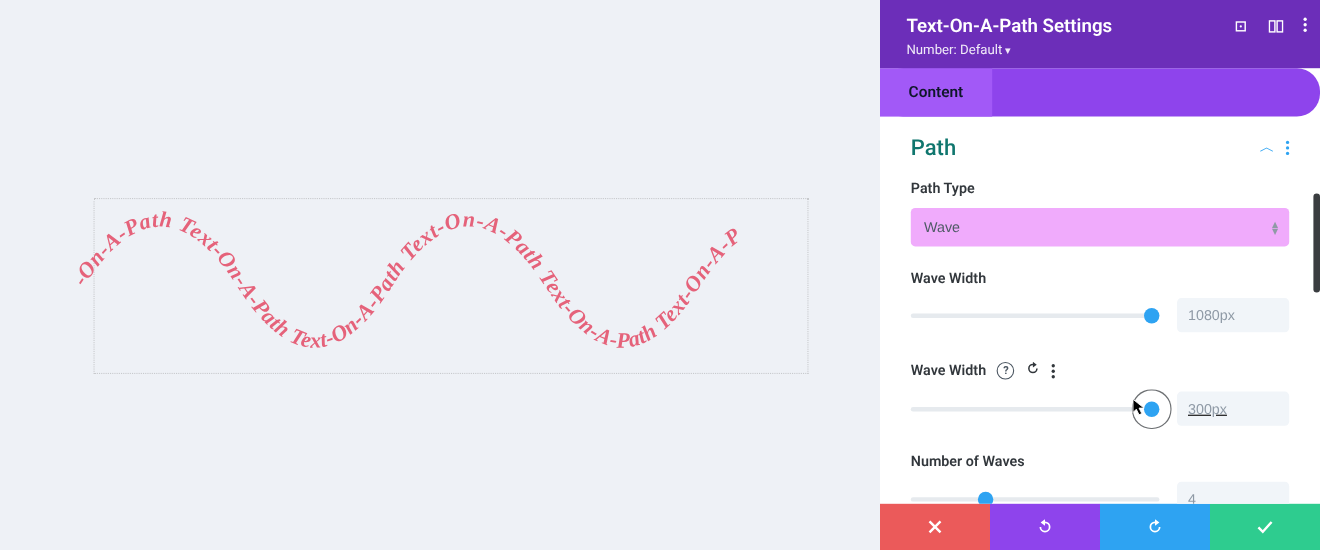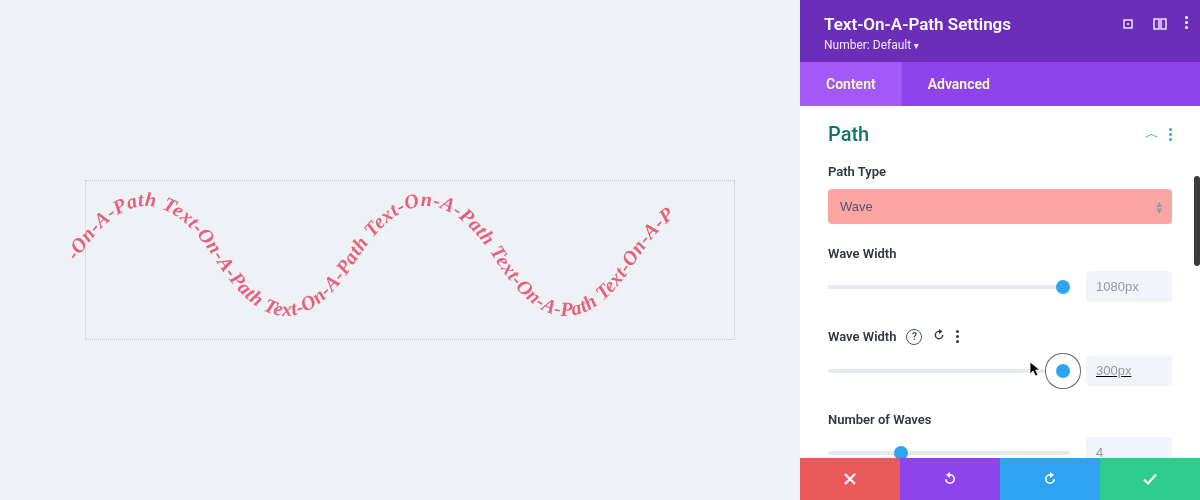--- a/index.html
+++ b/index.html
@@ -46,21 +46,22 @@
     .panel-subtitle { font-size: 12px; opacity: 0.9; margin-top: 4px; }
     .panel-subtitle::after { content: ' ▾'; font-size: 10px; }
     .header-icons { position: absolute; right: 12px; top: 16px; display: flex; gap: 18px; }
     .header-icons svg { width: 14px; height: 14px; fill: #fff; cursor: pointer; }
     .header-icons .kebab { display: flex; flex-direction: column; gap: 2px; cursor: pointer; }
     .header-icons .kebab span { width: 3px; height: 3px; background: #fff; border-radius: 50%; }
 
     .panel-tabs {
       background: #8e44ec;
       display: flex;
-      color: #fef9c3;
+      color: #0f172a;
+      border-radius: 21px;
     }
     .panel-tab { padding: 14px 26px; font-size: 14px; font-weight: 600; cursor: pointer; }
     .panel-tab.active { background: #a259f7; }
     
     .panel-body { padding: 16px 28px 0 28px; position: relative; flex: 1; overflow: hidden; }
 
     .section-header { display: flex; align-items: center; justify-content: space-between; margin-bottom: 18px; }
     .section-title { color: #0f766e; font-size: 20px; font-weight: 500; }
     .section-actions { display: flex; align-items: center; gap: 10px; }
     .section-actions .chev { color: #2ea3f2; font-size: 14px; cursor: pointer; }
@@ -68,32 +69,32 @@
     .section-actions .kebab span { width: 3px; height: 3px; background: #2ea3f2; border-radius: 50%; }
 
     .field-label { font-size: 13px; font-weight: 600; color: #32373c; margin-bottom: 10px; display: flex; align-items: center; gap: 8px; }
 
     .select-wrap { position: relative; margin-bottom: 22px; }
     .select-wrap select {
       width: 100%;
       padding: 10px 12px;
       font-size: 13px;
       border: none;
-      background: #fca5a5;
+      background: #f0abfc;
       border-radius: 4px;
       appearance: none;
       color: #4e5a65;
       cursor: pointer;
     }
     .select-arrows { position: absolute; right: 10px; top: 50%; transform: translateY(-50%); color: #8f9aa6; font-size: 11px; display: flex; flex-direction: column; line-height: 7px; pointer-events: none; }
 
     .slider-row { display: flex; align-items: center; gap: 16px; margin-bottom: 26px; }
     .slider-track { flex: 1; height: 4px; background: #e6eaee; border-radius: 2px; position: relative; cursor: pointer; }
     .slider-thumb { position: absolute; width: 14px; height: 14px; background: #2ea3f2; border-radius: 50%; top: 50%; transform: translate(-50%, -50%); cursor: grab; }
-    .slider-value { width: 86px; padding: 8px 10px; background: #f1f5f9; font-size: 13px; color: #8f9aa6; border-radius: 4px; border: none; }
+    .slider-value { width: 102px; padding: 8px 10px; background: #f1f5f9; font-size: 13px; color: #8f9aa6; border-radius: 4px; border: none; }
 
     .thumb-focus {
       box-shadow: 0 0 0 10px rgba(255,255,255,1), 0 0 0 11px #6c6f72;
     }
 
     .cursor-ptr {
       position: absolute;
       pointer-events: none;
     }
 
@@ -155,21 +156,20 @@
       <span class="kebab">
           <span></span>
           <span></span>
           <span></span>
         </span>
     </div>
   </div>
 
   <div class="panel-tabs">
     <div class="panel-tab active">Content</div>
-    <div class="panel-tab">Advanced</div>
   </div>
 
   <div class="panel-body">
 
     <div class="section-header">
       <div class="section-title">Path</div>
       <div class="section-actions">
         <span class="chev">︿</span>
         <span class="kebab">
             <span></span>

